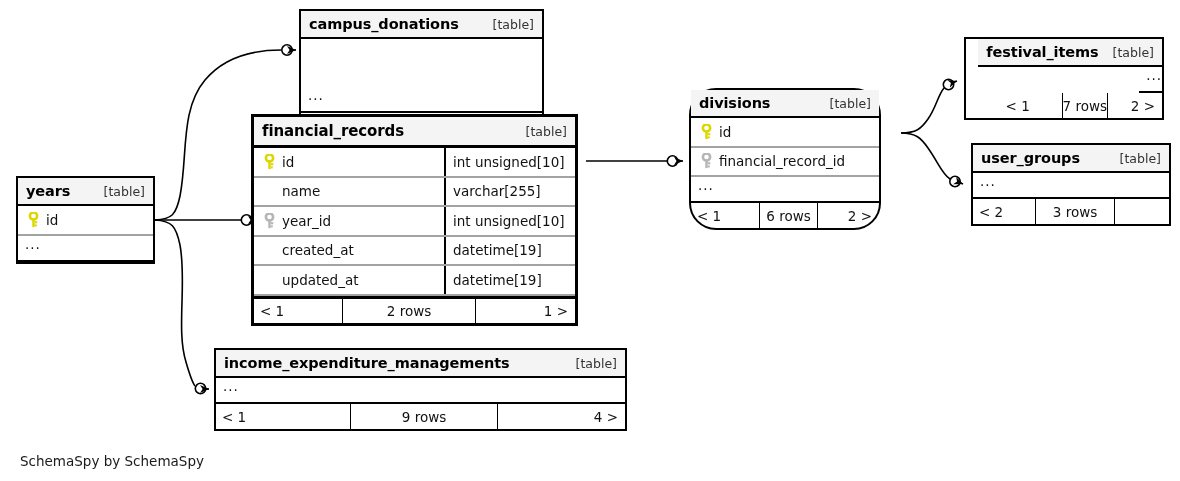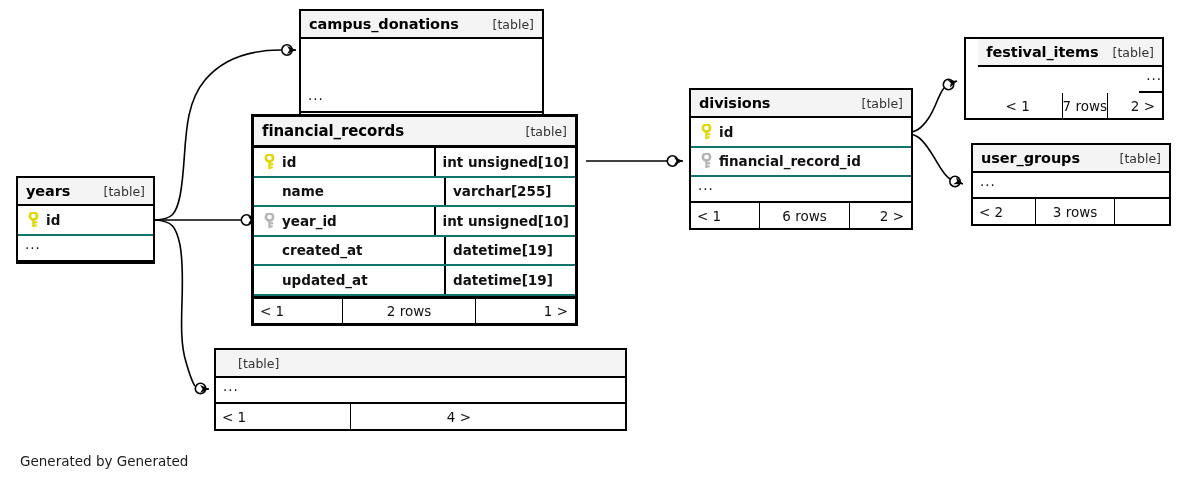--- a/index.html
+++ b/index.html
@@ -58,23 +58,22 @@
   .tbl.main .tname { font-size: 15px; }
   .ttag {
     font-size: 12.5px;
     color: #333333;
     padding-left: 14px;
   }
   .row {
     box-sizing: border-box;
     display: flex;
     align-items: stretch;
-    border-bottom: 2px solid #0f766e;
+    border-bottom: 2px solid #a3a3a3;
     height: 29.5px;
-    font-weight: bold;
   }
   .row:last-child { border-bottom: none; }
   .colname {
     box-sizing: border-box;
     flex: 1 1 auto;
     display: flex;
     align-items: center;
     padding-left: 8px;
     font-size: 13.5px;
     color: #111111;
@@ -222,21 +221,21 @@
       <span class="ttag">[table]</span>
     </div>
     <div class="ellip-row">...</div>
     <div class="foot">
       <div class="fcell left" style="flex:0 0 62px;">&lt; 1</div>
       <div class="fcell center" style="flex:1 1 auto;">7 rows</div>
       <div class="fcell right" style="flex:0 0 55px;">2 &gt;</div>
     </div>
   </div>
 
-  <div class="tbl" style="left:689px; top:88px; width:224px;">
+  <div class="tbl" style="left:689px; top:88px; width:192px;border-radius:27px;">
     <div class="thead">
       <span class="tname">divisions</span>
       <span class="ttag">[table]</span>
     </div>
     <div class="row">
       <div class="colname">
         <span class="keyico">
           <svg width="13" height="16" viewBox="0 0 13 16">
             <circle cx="6.5" cy="4" r="3.6" fill="none" stroke="#ddd600" stroke-width="2.6"></circle>
             <rect x="5.3" y="6.5" width="2.4" height="8.6" fill="#ddd600"></rect>
@@ -364,24 +363,26 @@
           </svg>
         </span>
         <span>id</span>
       </div>
     </div>
     <div class="ellip-row">...</div>
   </div>
 
   <div class="tbl" style="left:214px; top:348px; width:413px;">
     <div class="thead">
+      <span class="tname">income_expenditure_managements</span>
       <span class="ttag">[table]</span>
     </div>
     <div class="ellip-row">...</div>
     <div class="foot">
       <div class="fcell left" style="flex:0 0 134px;">&lt; 1</div>
+      <div class="fcell center" style="flex:1 1 auto;">9 rows</div>
       <div class="fcell right" style="flex:0 0 128px;">4 &gt;</div>
     </div>
   </div>
 
-  <div class="credit" style="left:20px; top:453px;">Generated by Generated</div>
+  <div class="credit" style="left:20px; top:453px;">SchemaSpy by SchemaSpy</div>
 
 </div>
 
 </body></html>

